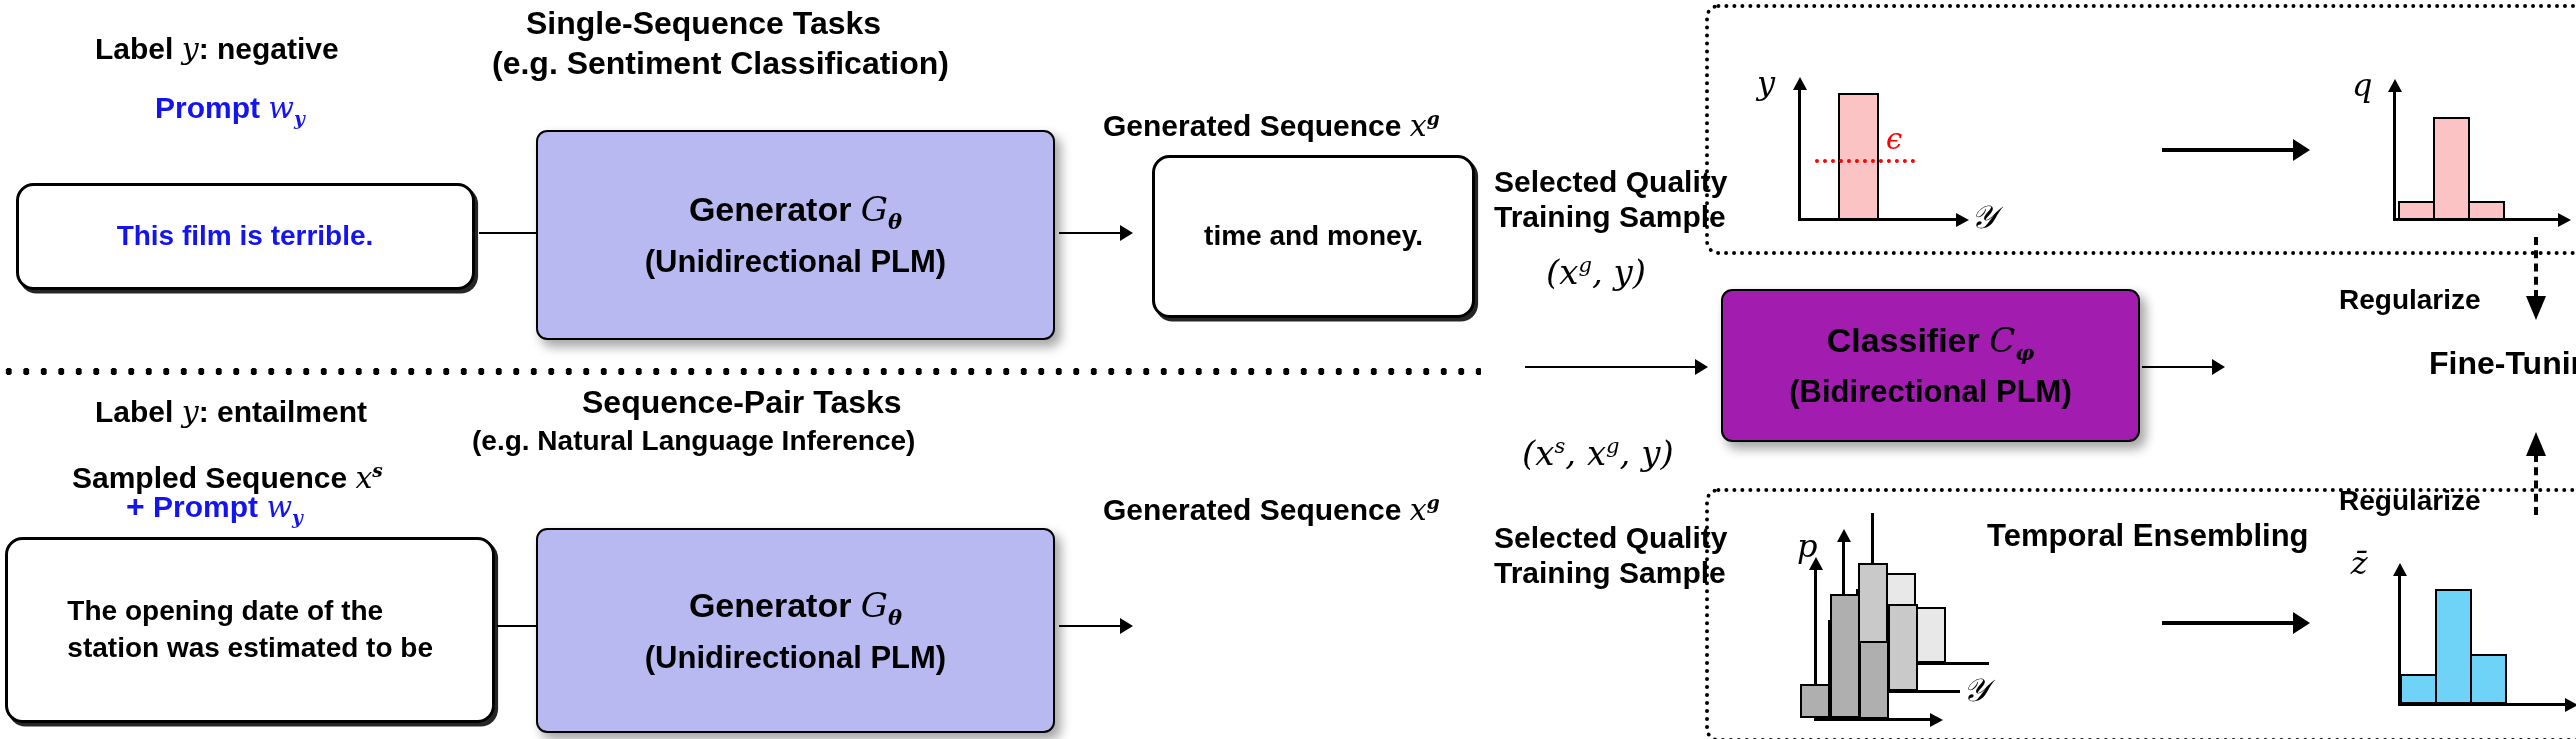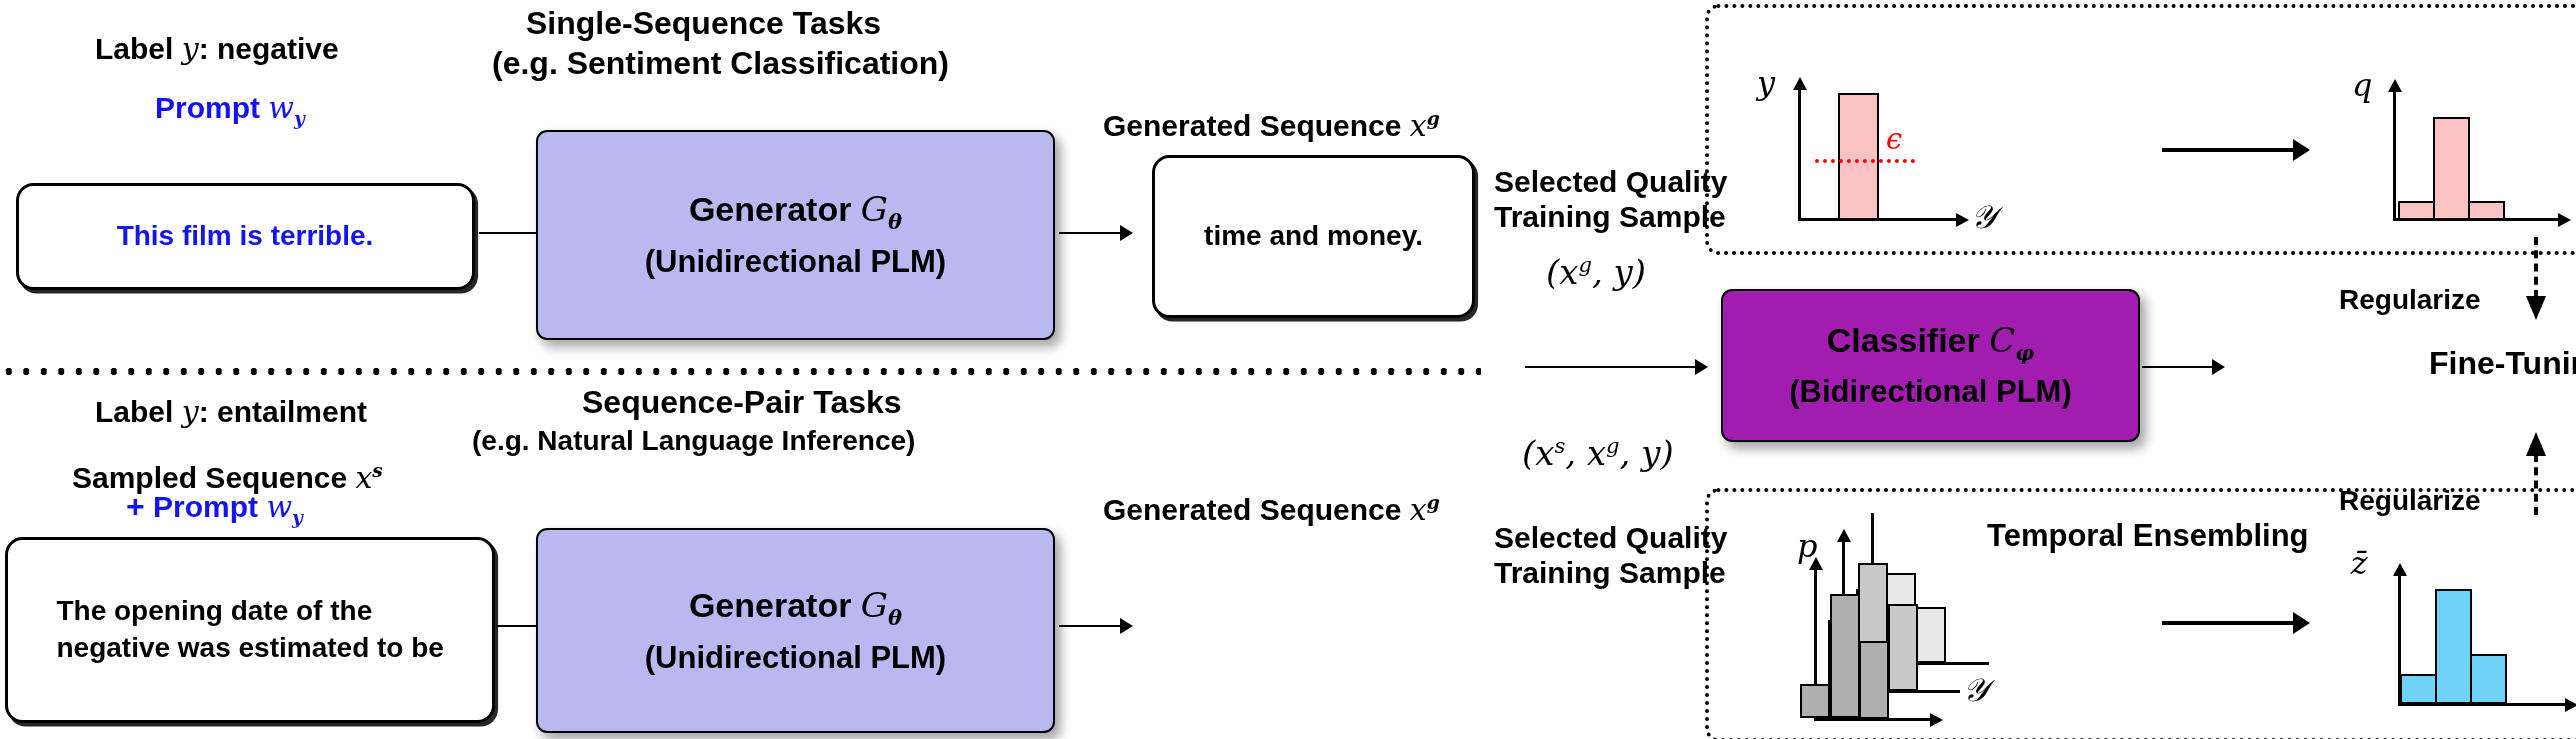--- a/index.html
+++ b/index.html
@@ -136,21 +136,21 @@
     <span>Sampled Sequence </span><span class="mi">x</span><span class="sup">s</span>
   </div>
 
   <div class="abs txt" style="left:126px;top:488px;font-size:30px;">
     <span class="blue" style="font-size:32px;">+</span><span class="blue">&nbsp;</span><span class="blue">Prompt </span><span class="mi blue">w</span><span class="sub blue">y</span>
   </div>
 
   <div class="abs rbox" style="left:5.2px;top:537px;width:484px;height:180px;">
     <div class="inner" style="font-size:28px;text-align:left;">
       <div>The opening date of the</div>
-      <div>negative was estimated to be</div>
+      <div>station was estimated to be</div>
     </div>
   </div>
 
   <div class="abs arrow" style="left:497px;top:618px;">
     <div class="arrow-line" style="width:61px;"></div>
       <div class="arrow-head"></div>
   </div>
 
   <div class="abs mbox gen" style="left:536px;top:528px;width:515px;height:201px;">
     <div class="inner">

